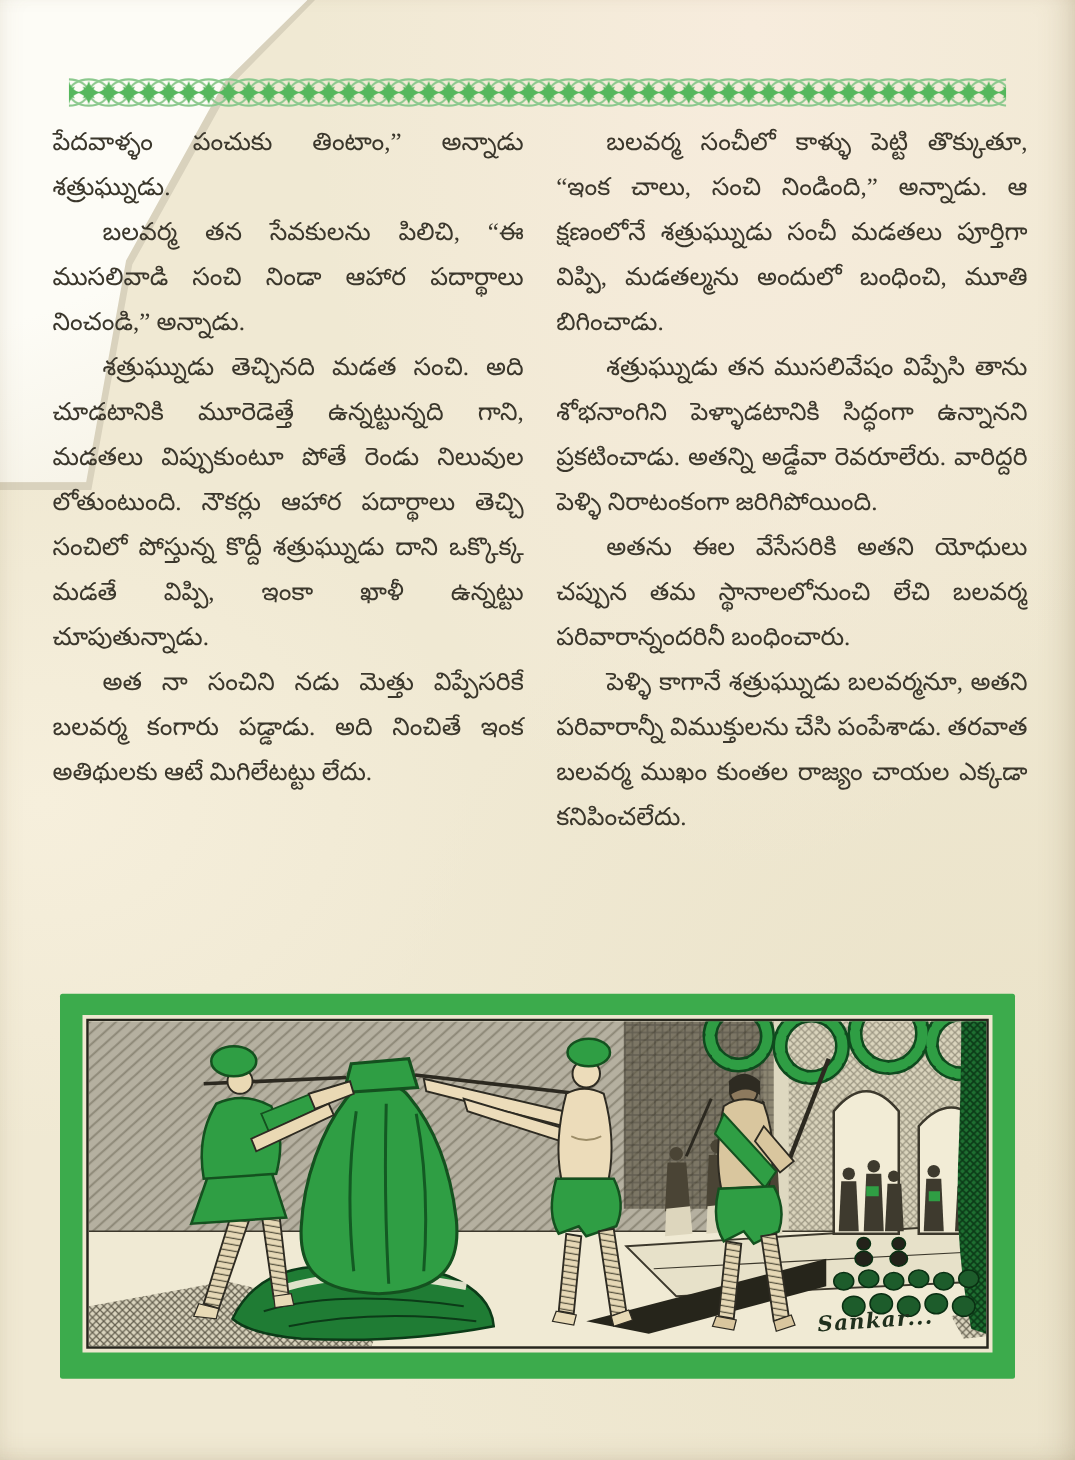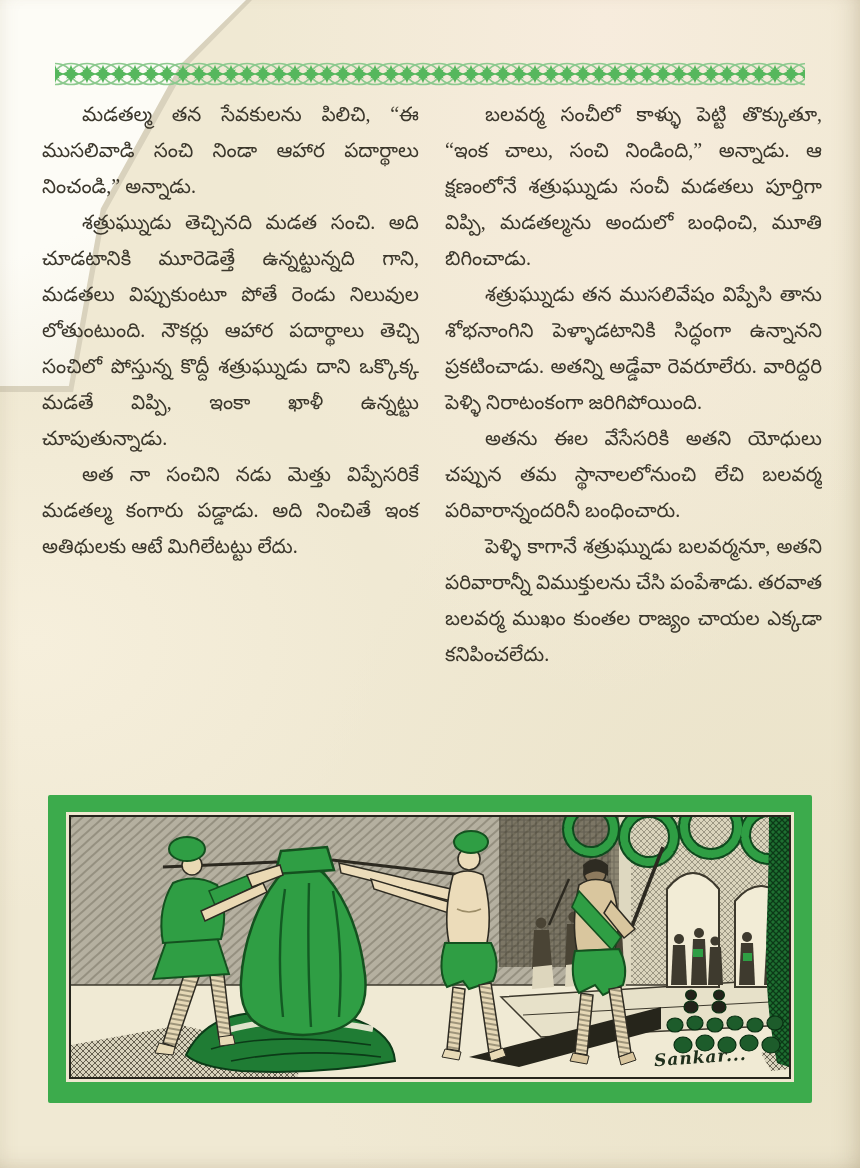--- a/index.html
+++ b/index.html
@@ -81,23 +81,24 @@
           <use href="#flw" x="0" y="14"></use>
           <use href="#flw" x="32" y="14"></use>
         </pattern>
       </defs>
       <rect width="750" height="28" fill="url(#chain)"></rect>
     </svg>
   </div>
 
   <div class="columns">
     <div class="col">
-      <p class="ind">మడతల్మ తన సేవకులను పిలిచి, “ఈ ముసలివాడి సంచి నిండా ఆహార పదార్థాలు నించండి,” అన్నాడు.</p>
+      <p>పేదవాళ్ళం పంచుకు తింటాం,” అన్నాడు శత్రుఘ్నుడు.</p>
+      <p class="ind">బలవర్మ తన సేవకులను పిలిచి, “ఈ ముసలివాడి సంచి నిండా ఆహార పదార్థాలు నించండి,” అన్నాడు.</p>
       <p class="ind">శత్రుఘ్నుడు తెచ్చినది మడత సంచి. అది చూడటానికి మూరెడెత్తే ఉన్నట్టున్నది గాని, మడతలు విప్పుకుంటూ పోతే రెండు నిలువుల లోతుంటుంది. నౌకర్లు ఆహార పదార్థాలు తెచ్చి సంచిలో పోస్తున్న కొద్దీ శత్రుఘ్నుడు దాని ఒక్కొక్క మడతే విప్పి, ఇంకా ఖాళీ ఉన్నట్టు చూపుతున్నాడు.</p>
-      <p class="ind">అత నా సంచిని నడు మెత్తు విప్పేసరికే మడతల్మ కంగారు పడ్డాడు. అది నించితే ఇంక అతిథులకు ఆటే మిగిలేటట్టు లేదు.</p>
+      <p class="ind">అత నా సంచిని నడు మెత్తు విప్పేసరికే బలవర్మ కంగారు పడ్డాడు. అది నించితే ఇంక అతిథులకు ఆటే మిగిలేటట్టు లేదు.</p>
     </div>
     <div class="col">
       <p class="ind">బలవర్మ సంచీలో కాళ్ళు పెట్టి తొక్కుతూ, “ఇంక చాలు, సంచి నిండింది,” అన్నాడు. ఆ క్షణంలోనే శత్రుఘ్నుడు సంచీ మడతలు పూర్తిగా విప్పి, మడతల్మను అందులో బంధించి, మూతి బిగించాడు.</p>
       <p class="ind">శత్రుఘ్నుడు తన ముసలివేషం విప్పేసి తాను శోభనాంగిని పెళ్ళాడటానికి సిద్ధంగా ఉన్నానని ప్రకటించాడు. అతన్ని అడ్డేవా రెవరూలేరు. వారిద్దరి పెళ్ళి నిరాటంకంగా జరిగిపోయింది.</p>
       <p class="ind">అతను ఈల వేసేసరికి అతని యోధులు చప్పున తమ స్థానాలలోనుంచి లేచి బలవర్మ పరివారాన్నందరినీ బంధించారు.</p>
       <p class="ind">పెళ్ళి కాగానే శత్రుఘ్నుడు బలవర్మనూ, అతని పరివారాన్నీ విముక్తులను చేసి పంపేశాడు. తరవాత బలవర్మ ముఖం కుంతల రాజ్యం చాయల ఎక్కడా కనిపించలేదు.</p>
     </div>
   </div>
 
   <div class="illo-frame">

